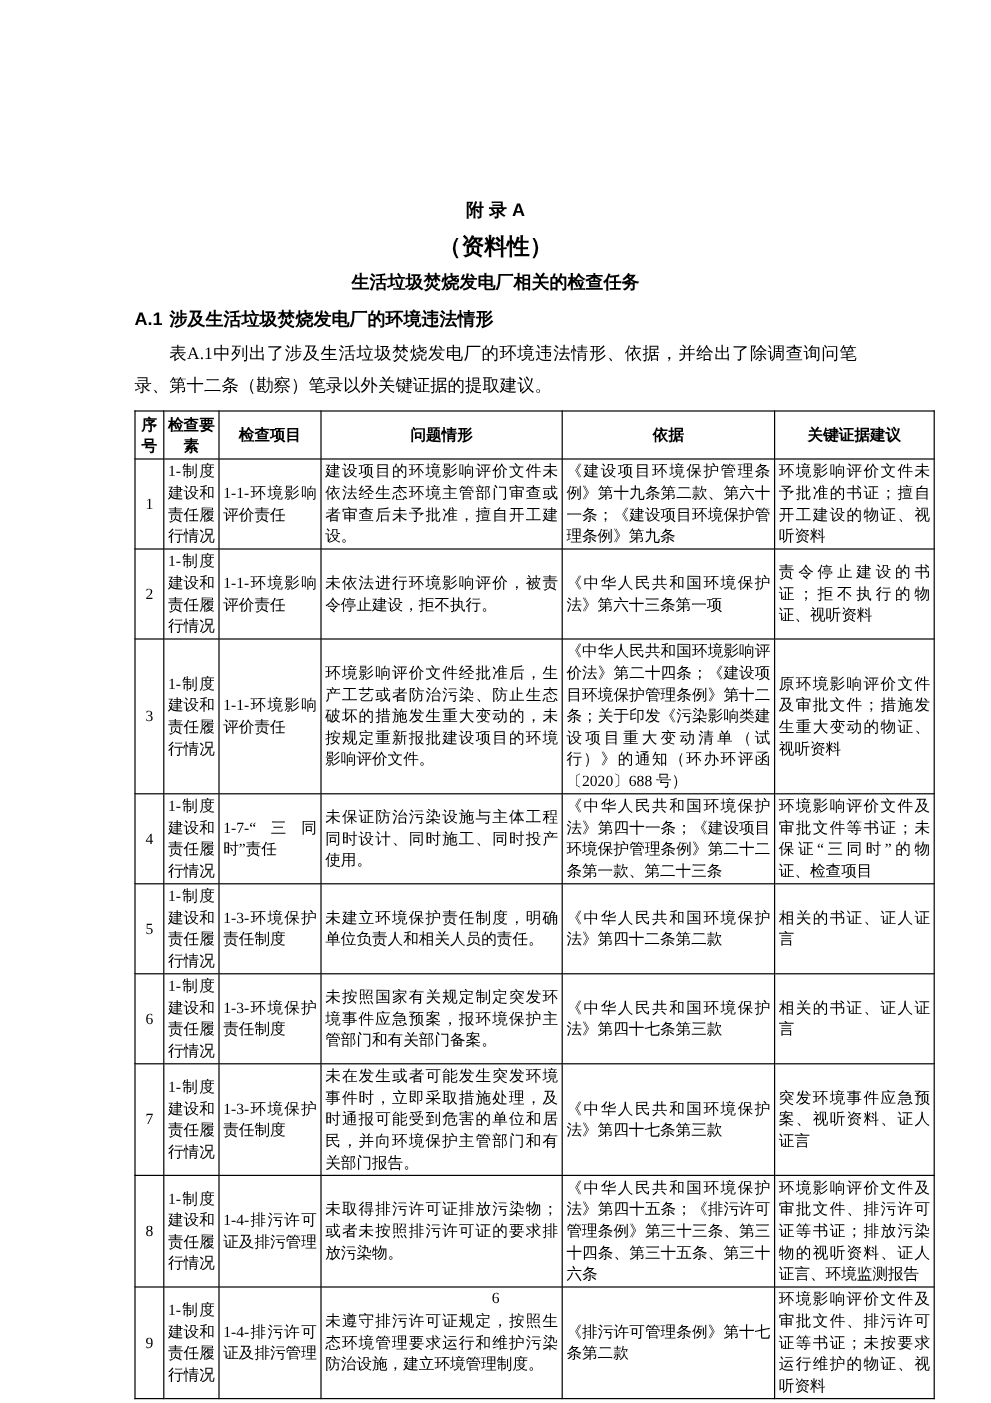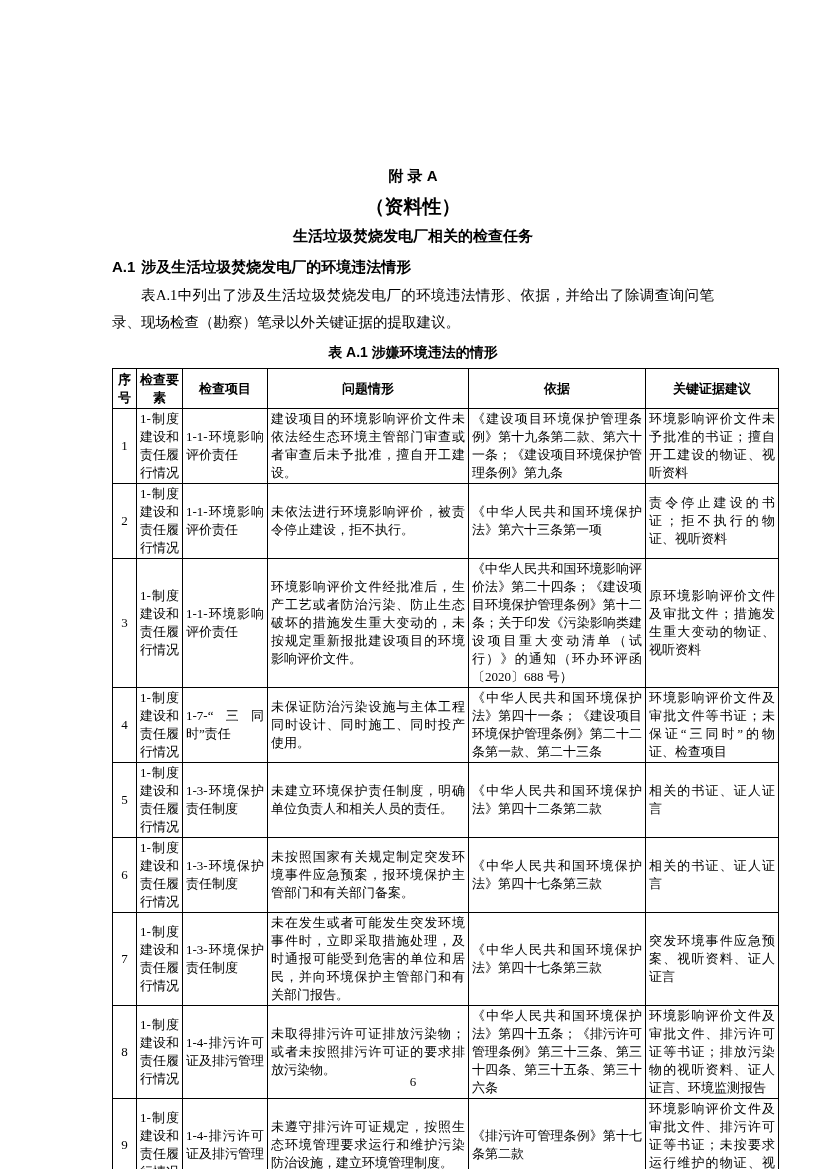--- a/index.html
+++ b/index.html
@@ -127,23 +127,22 @@
   <h1 class="appendix-title">附  录  A</h1>
 
   <div class="appendix-subtitle">（资料性）</div>
 
   <div class="appendix-heading">生活垃圾焚烧发电厂相关的检查任务</div>
 
   <div class="section-heading">
     <span class="section-no">A.1</span><span>涉及生活垃圾焚烧发电厂的环境违法情形</span>
   </div>
 
-  <p class="intro">表A.1中列出了涉及生活垃圾焚烧发电厂的环境违法情形、依据，并给出了除调查询问笔录、现场检查（勘察）笔录以外关键证据的提取建议。</p>
-
-  <div class="table-caption">表 A.1  涉嫌环境违法的情形</div>
+  <p class="intro">表A.1中列出了涉及生活垃圾焚烧发电厂的环境违法情形、依据，并给出了除调查询问笔录、第十二条（勘察）笔录以外关键证据的提取建议。</p>
+
 
   <table class="violations">
     <colgroup>
       <col style="width:24px">
       <col style="width:46px">
       <col style="width:85px">
       <col style="width:201px">
       <col style="width:177px">
       <col style="width:133px">
     </colgroup>

